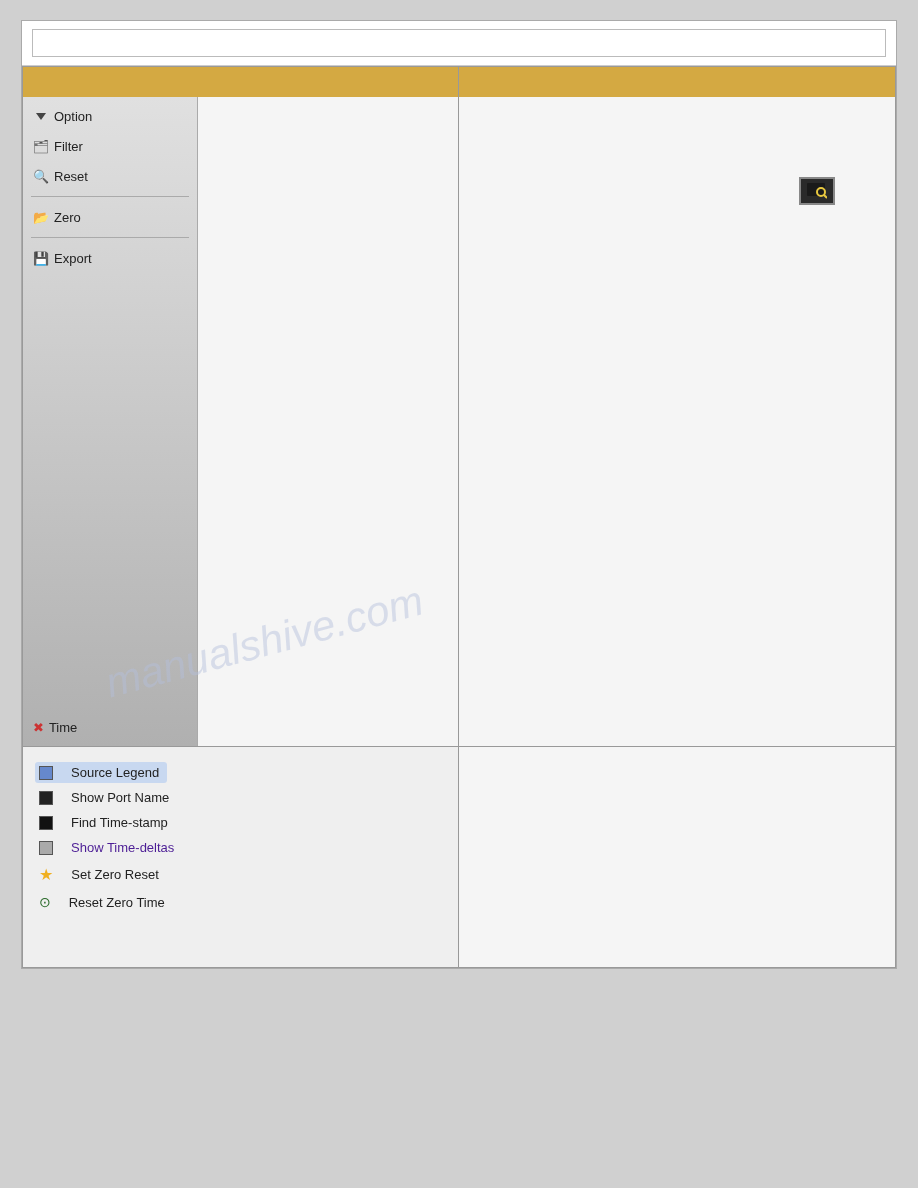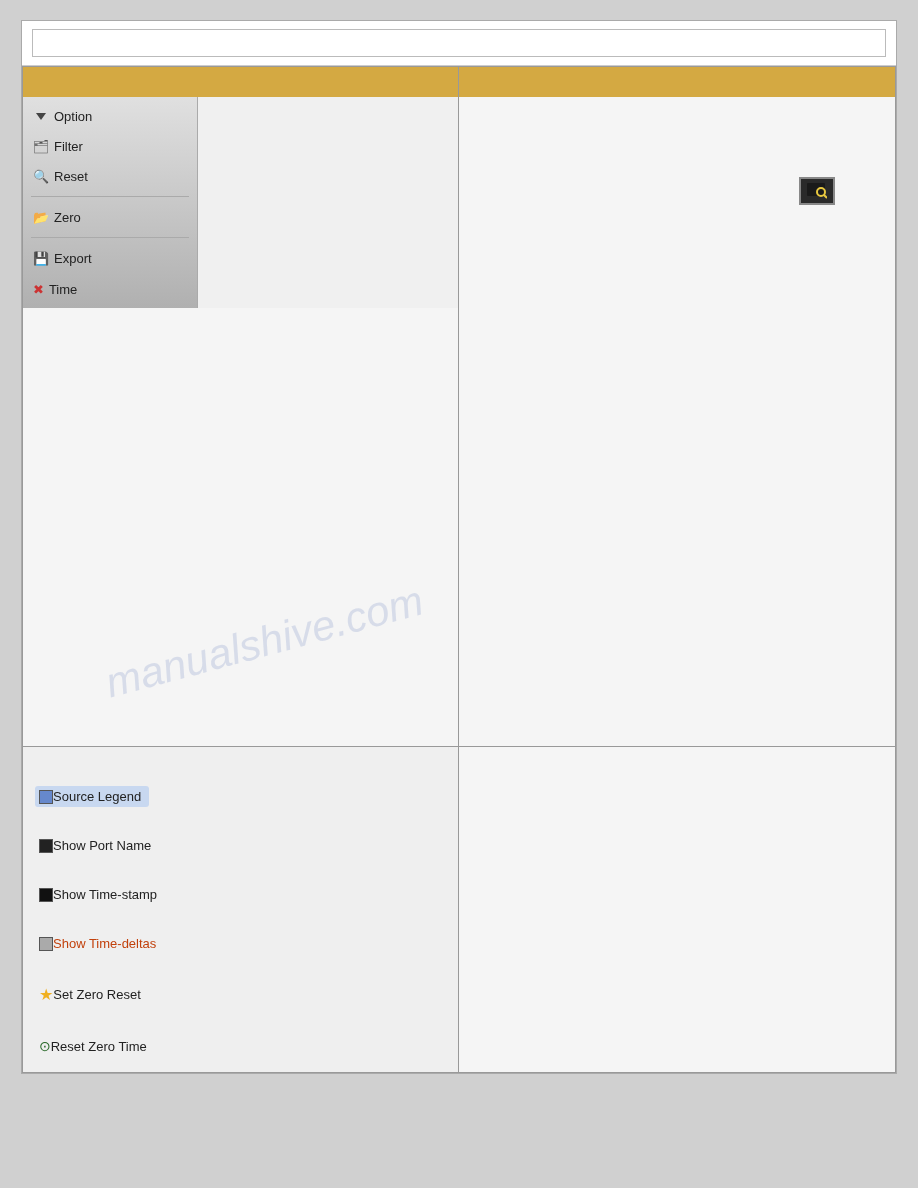--- a/index.html
+++ b/index.html
@@ -49,21 +49,20 @@
 
     .header-right {
       background: #d4a942;
       height: 30px;
     }
 
     .panel-left {
       border-right: 1px solid #999;
       border-bottom: 1px solid #999;
       display: flex;
-      flex-direction: column;
       min-height: 650px;
       background: #f0f0f0;
     }
 
     .sidebar {
       width: 175px;
       background: linear-gradient(to bottom, #e0e0e0, #b0b0b0);
       border-right: 1px solid #aaa;
       display: flex;
       flex-direction: column;
@@ -158,36 +157,35 @@
 
     .legend-panel {
       display: flex;
       flex-direction: column;
       gap: 4px;
     }
 
     .legend-item {
       display: flex;
       align-items: center;
-      gap: 0;
+      gap: 18px;
       padding: 3px 8px 3px 4px;
       border-radius: 3px;
       cursor: pointer;
       font-size: 13px;
       color: #222;
       width: fit-content;
-      margin-top: 24px;
     }
 
     .legend-item.active {
       background: #c8d8f0;
     }
 
     .legend-item.disabled {
-      color: #c2410c;
+      color: #4c1d95;
     }
 
     .legend-icon-box {
       width: 14px;
       height: 14px;
       border: 1px solid #555;
       display: inline-block;
       flex-shrink: 0;
     }
 
@@ -333,21 +331,21 @@
           <span>Source Legend</span>
         </div>
 
         <div class="legend-item">
           <span class="legend-icon-box black"></span>
           <span>Show Port Name</span>
         </div>
 
         <div class="legend-item">
           <span class="legend-icon-box black2"></span>
-          <span>Show Time-stamp</span>
+          <span>Find Time-stamp</span>
         </div>
 
         <div class="legend-item disabled">
           <span class="legend-icon-box gray"></span>
           <span>Show Time-deltas</span>
         </div>
 
         <div class="legend-item">
           <span class="legend-icon-star">★</span>
           <span>Set Zero Reset</span>

